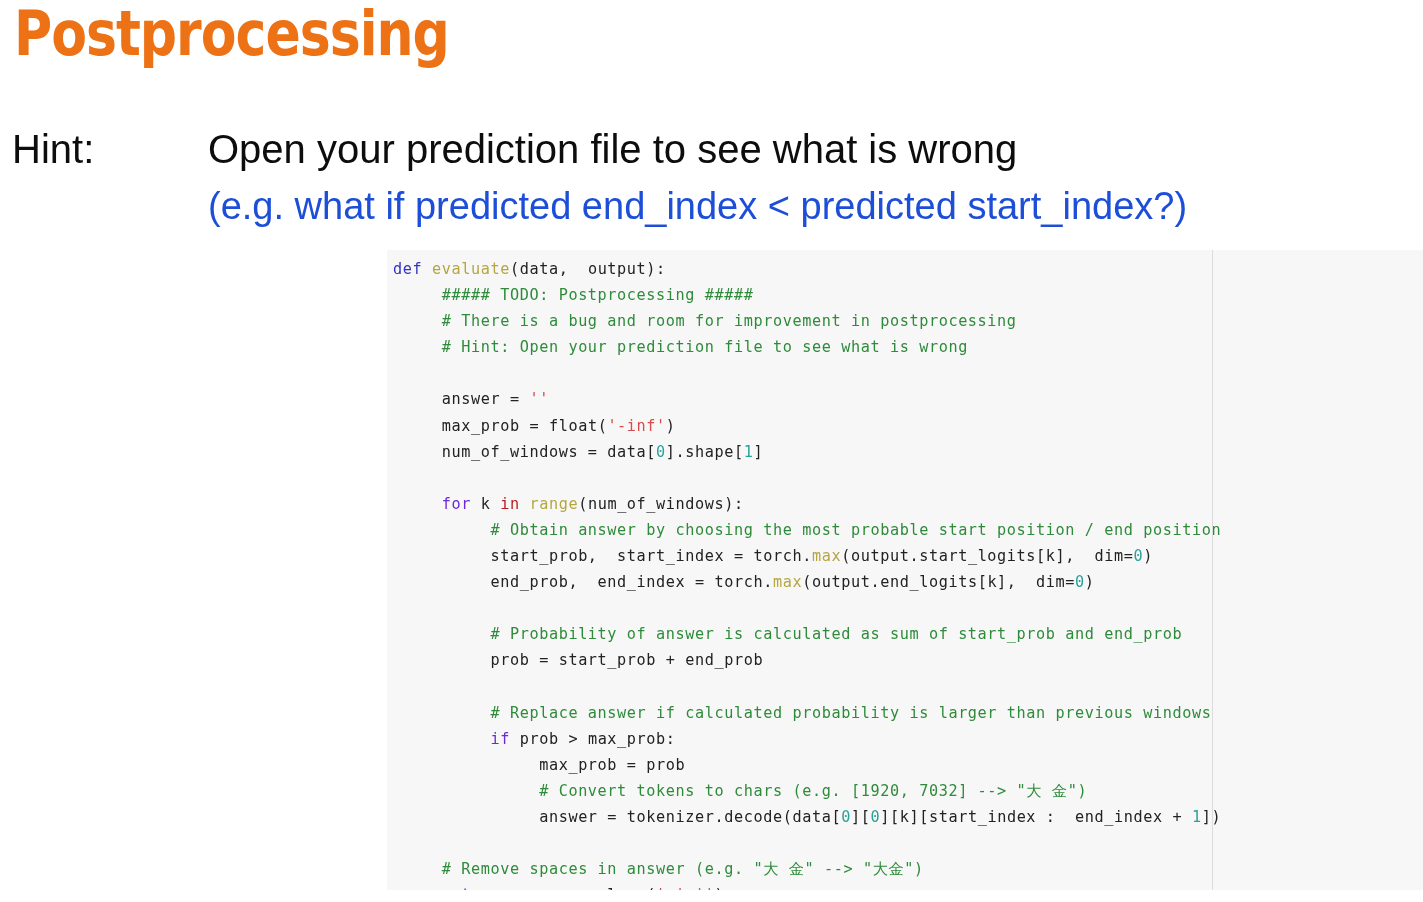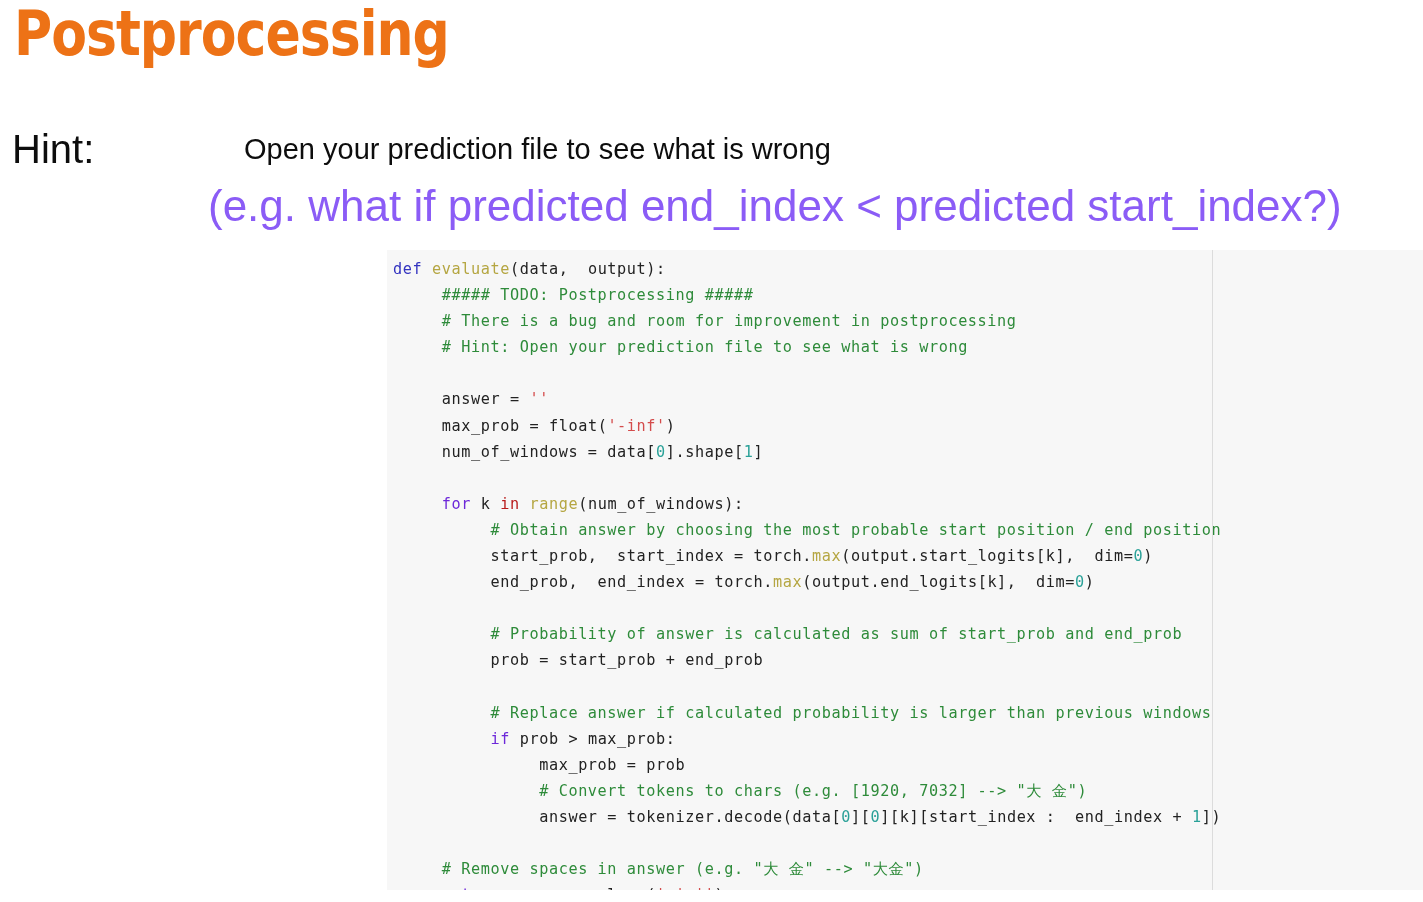--- a/index.html
+++ b/index.html
@@ -36,41 +36,40 @@
   #hint-block {
     position: absolute;
     left: 12px;
     top: 120px;
     width: 1400px;
   }
   .hint-row {
     display: flex;
     align-items: center;
     white-space: nowrap;
-    gap: 36px;
   }
   #hint-label {
     font-size: 40px;
     line-height: 58px;
     color: #0d0d0d;
     width: 196px;
     flex: 0 0 196px;
   }
   #hint-line-1 {
-    font-size: 29px;
+    font-size: 40px;
     line-height: 58px;
     color: #0d0d0d;
   }
   #hint-line-2-row {
     padding-left: 196px;
   }
   #hint-line-2 {
-    font-size: 44px;
+    font-size: 38px;
     line-height: 56px;
-    color: #8b5cf6;
+    color: #1d4ed8;
   }
 
   
   #code-panel {
     position: absolute;
     left: 387px;
     top: 250px;
     width: 1036px;
     height: 640px;
     background: #f7f7f7;

